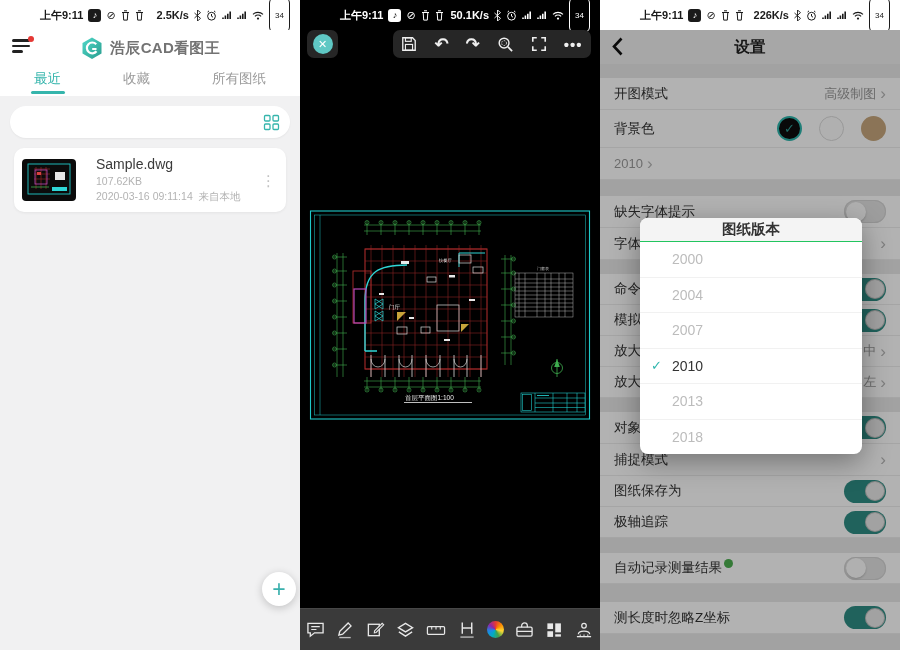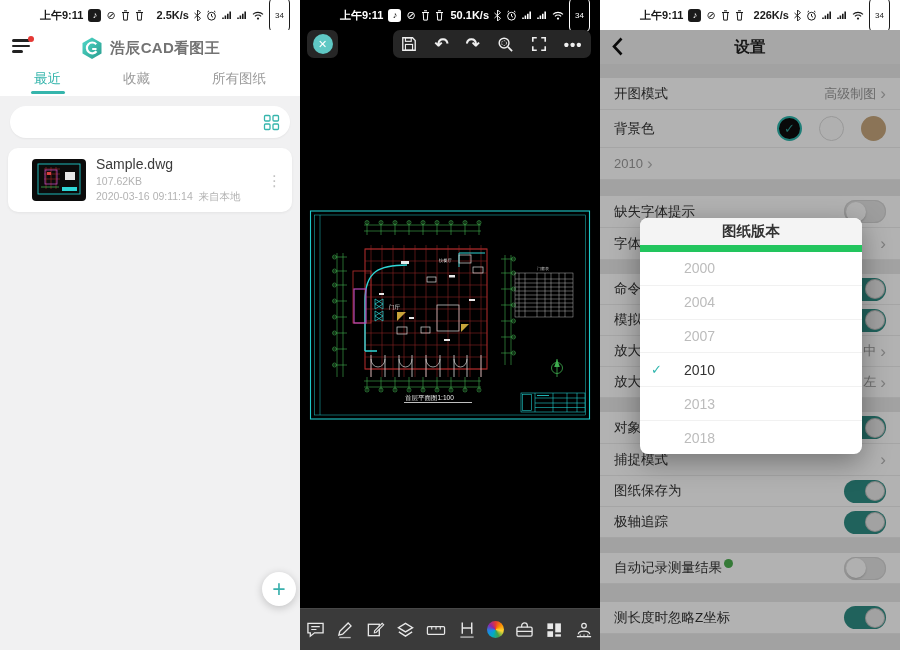--- a/index.html
+++ b/index.html
@@ -24,21 +24,21 @@
 .burger i{display:block;height:2.6px;background:#222;border-radius:2px;margin-bottom:3px}
 .burger i:nth-child(2){width:18px}.burger i:nth-child(1){width:18px}.burger i:nth-child(3){width:11px}
 .burger .dot{position:absolute;right:-2px;top:-3px;width:6px;height:6px;border-radius:50%;background:#e53935}
 .logo{display:flex;align-items:center;gap:6px}
 .logo-title{font-size:15px;font-weight:800;color:#737373;letter-spacing:.3px}
 .tabs{height:30px;background:#fff;display:flex;align-items:center;justify-content:space-between;padding:0 34px 0 34px;font-size:13.5px;color:#9b9b9b}
 .tab{position:relative;padding-bottom:4px}
 .tab.active{color:#35b5ac;font-weight:400}
 .tab.active::after{content:"";position:absolute;left:50%;transform:translateX(-50%);bottom:-2px;width:34px;height:3px;border-radius:2px;background:#35b5ac}
 .search{margin:10px 10px 0;height:32px;background:#fff;border-radius:17px;display:flex;align-items:center;justify-content:flex-end;padding-right:10px;box-shadow:0 1px 2px rgba(0,0,0,.05)}
-.card{margin:10px 8px 0;background:#fff;border-radius:10px;padding:8px 10px 8px 24px;display:flex;align-items:center;gap:10px;box-shadow:0 1px 3px rgba(0,0,0,.06)}
+.card{margin:10px 14px 0;background:#fff;border-radius:10px;padding:8px 10px 8px 8px;display:flex;align-items:center;gap:20px;box-shadow:0 1px 3px rgba(0,0,0,.06)}
 .fc-texts{display:flex;flex-direction:column;gap:3px;flex:1}
 .fc-name{font-size:14px;color:#3a3a3a}
 .fc-meta{font-size:10.5px;color:#b3b3b3}
 .kebab{color:#c2c2c2;font-size:15px;line-height:1;align-self:center}
 .fab{position:absolute;right:4px;bottom:44px;width:34px;height:34px;border-radius:50%;background:#fff;box-shadow:0 2px 8px rgba(0,0,0,.2);color:#3ab0ad;font-size:23px;font-weight:300;display:flex;align-items:center;justify-content:center}
 .bnav{position:absolute;left:0;right:0;bottom:0;height:40px;background:#fff;border-top:1px solid #ececec;display:flex}
 .bitem{flex:1;display:flex;flex-direction:column;align-items:center;justify-content:center;gap:2px;font-size:10px;color:#8b8b8b}
 .bitem.active{color:#35b5ac}
 
 .close-btn{position:absolute;left:7px;top:30px;width:31px;height:28px;border-radius:7px;background:#262626;display:flex;align-items:center;justify-content:center;z-index:3}
@@ -65,22 +65,22 @@
 .tg.on::after{content:"";position:absolute;top:1.5px;right:1.5px;width:20px;height:20px;border-radius:50%;background:#e9e9e9;box-shadow:inset 0 0 0 1px rgba(0,0,0,.18)}
 .tg.off{background:#e2e2e2;box-shadow:inset 0 0 0 1px #d4d4d4}
 .tg.off::after{content:"";position:absolute;top:1.5px;left:1.5px;width:20px;height:20px;border-radius:50%;background:#fcfcfc;box-shadow:0 1px 2px rgba(0,0,0,.2)}
 .sw{width:25px;height:25px;border-radius:50%;margin-left:17px;flex:none}
 .sw.black{background:#0d0d0d;border:2px solid #2fb6ad;display:flex;align-items:center;justify-content:center;color:#2e9d94;font-size:13px;font-weight:700}
 .sw.white{background:#fdfdfd;border:1px solid #dadada}
 .sw.tan{background:#c7a77d}
 .gbadge{width:9px;height:9px;border-radius:50%;background:#4caf50;display:inline-block;margin-left:2px;transform:translateY(-4px)}
 .dim{position:absolute;left:0;right:0;top:30px;bottom:0;background:rgba(0,0,0,.30);z-index:5}
 .dialog{position:absolute;left:40px;top:218px;width:222px;height:236px;background:#fff;border-radius:8px;z-index:10;box-shadow:0 8px 28px rgba(0,0,0,.35);overflow:hidden;display:flex;flex-direction:column}
-.dlg-h{height:34px;background:#f4f4f4;border-bottom:7px solid #22c55e;display:flex;align-items:center;justify-content:center;font-size:14.5px;font-weight:700;color:#333;flex:none}
-.opt{flex:1;display:flex;align-items:center;padding-left:44px;font-size:14px;color:#bcbcbc;border-bottom:1px solid #f1f1f1;position:relative}
+.dlg-h{height:24px;background:#f4f4f4;border-bottom:1px solid #22c55e;display:flex;align-items:center;justify-content:center;font-size:14.5px;font-weight:700;color:#333;flex:none}
+.opt{flex:1;display:flex;align-items:center;padding-left:32px;font-size:14px;color:#bcbcbc;border-bottom:1px solid #f1f1f1;position:relative}
 .opt:last-child{border-bottom:none}
 .opt.sel{color:#333}
 .opt.sel::before{content:"✓";position:absolute;left:11px;color:#2fb6ad;font-weight:700;font-size:13px}
 </style>
 </head>
 <body>
 
 <div class="screen">
 
 <section class="panel p-left">

